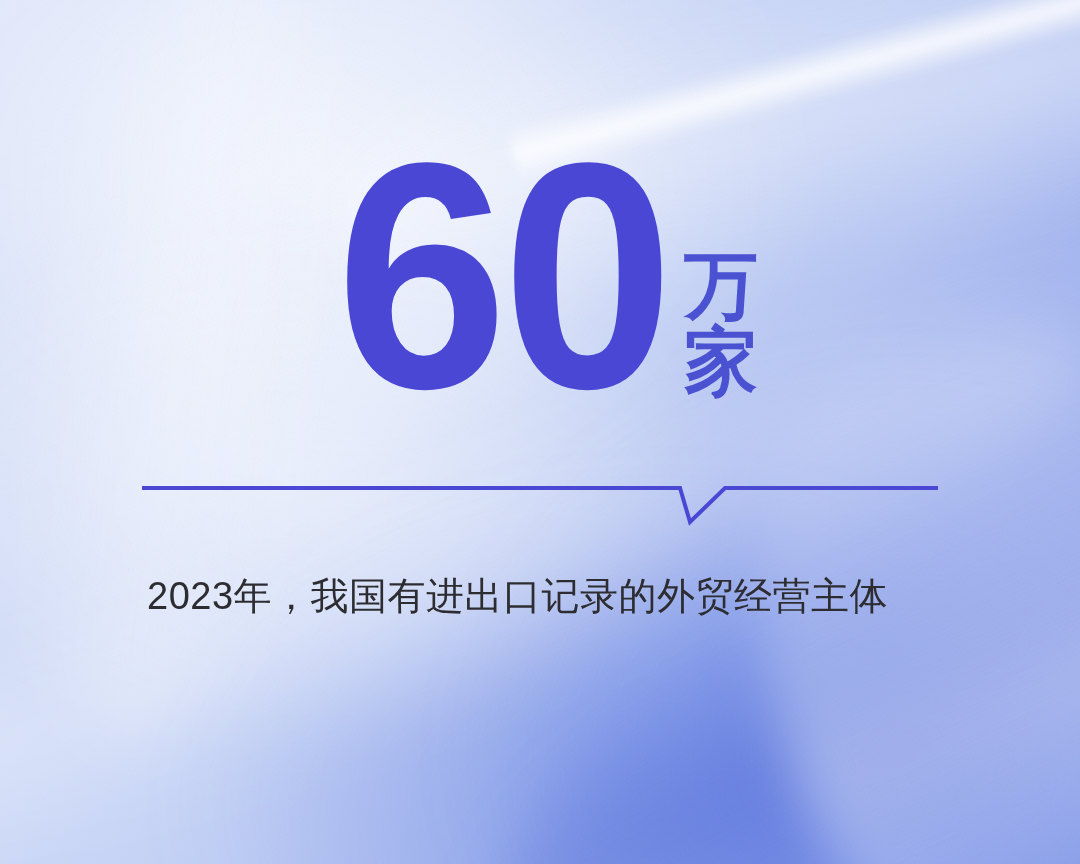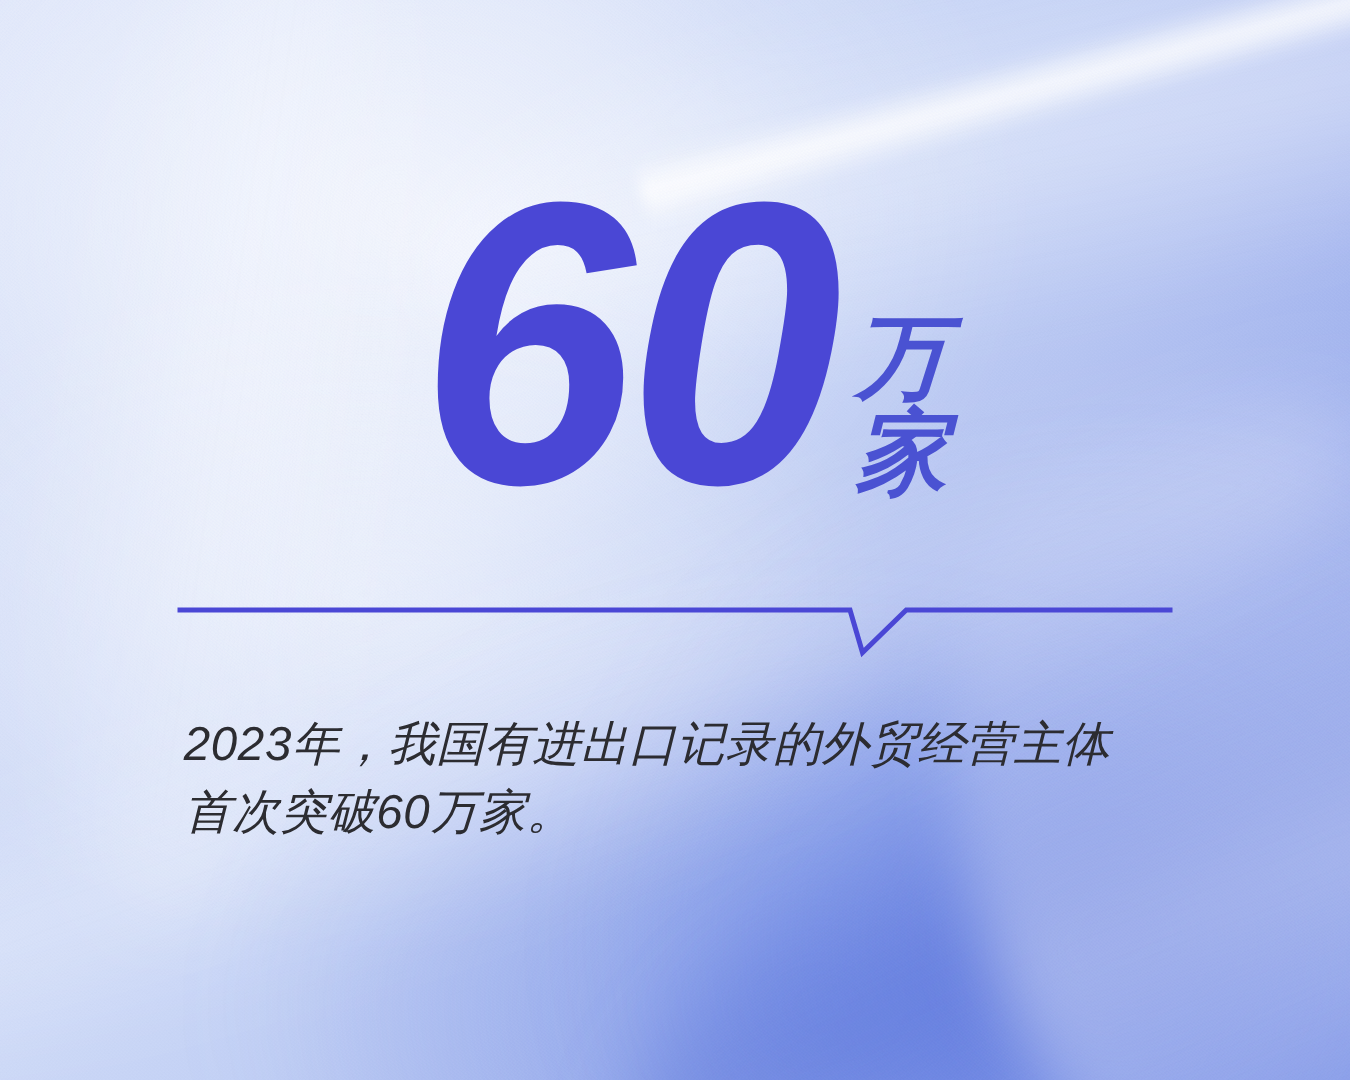--- a/index.html
+++ b/index.html
@@ -11,21 +11,20 @@
   body {
     font-family: "Liberation Sans", "DejaVu Sans", sans-serif;
   }
 
   .poster {
     position: relative;
     width: 1080px;
     height: 864px;
     overflow: hidden;
     background: #fde047;
-    font-style: italic;
   }
 
   
   .bg-base {
     position: absolute;
     inset: 0;
     background:
       linear-gradient(128deg,
         #dfe6fa 0%,
         #d8e1f8 14%,
@@ -304,17 +303,16 @@
     </div>
 
     <div class="rule">
       <svg width="800" height="56" viewBox="0 0 800 56" fill="none">
         <path d="M2 10 H540 L550 44 L585 10 H798" stroke="#4a47d5" stroke-width="4" stroke-linecap="butt" stroke-linejoin="miter" fill="none"></path>
       </svg>
     </div>
 
     <div class="caption">
       <p>2023年，我国有进出口记录的外贸经营主体</p>
-      <p>首次突破60万家。</p>
     </div>
 
   </div>
 </div>
 
 </body></html>

